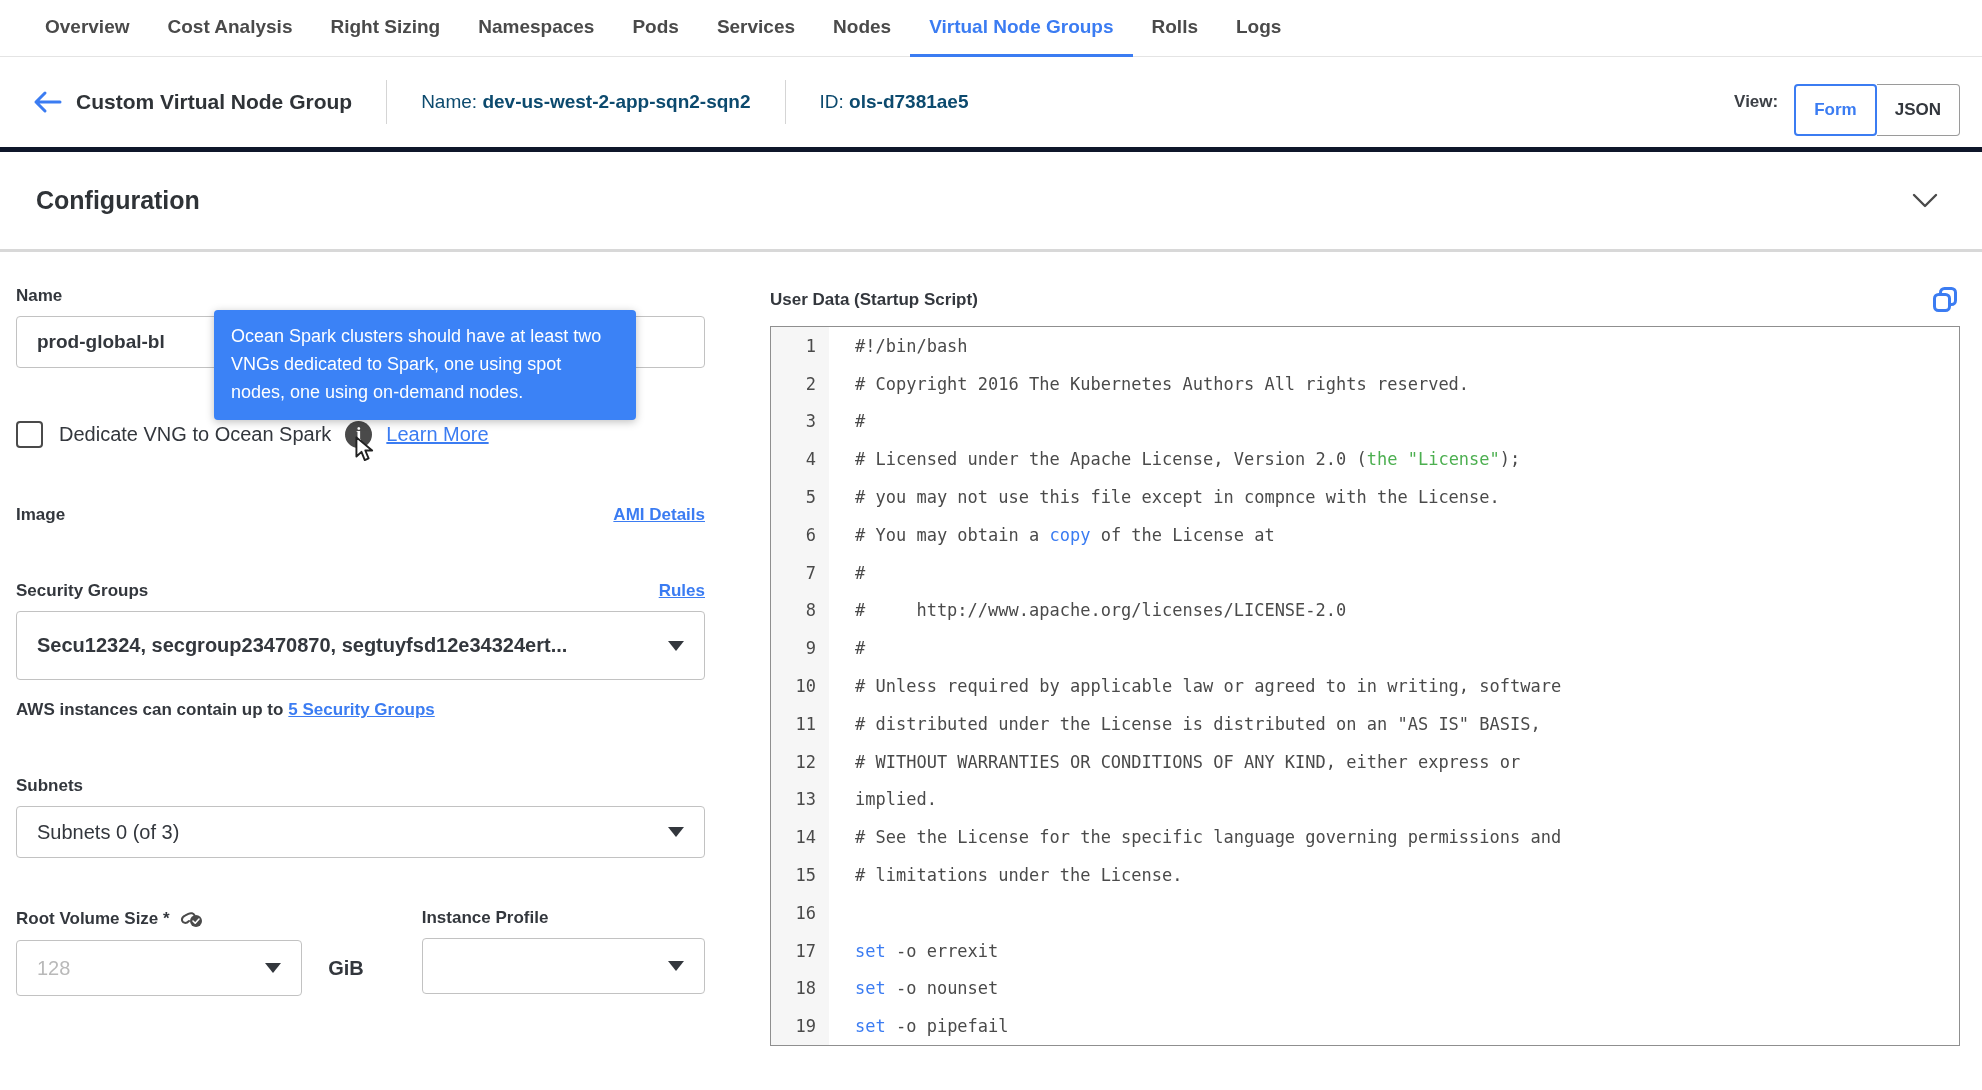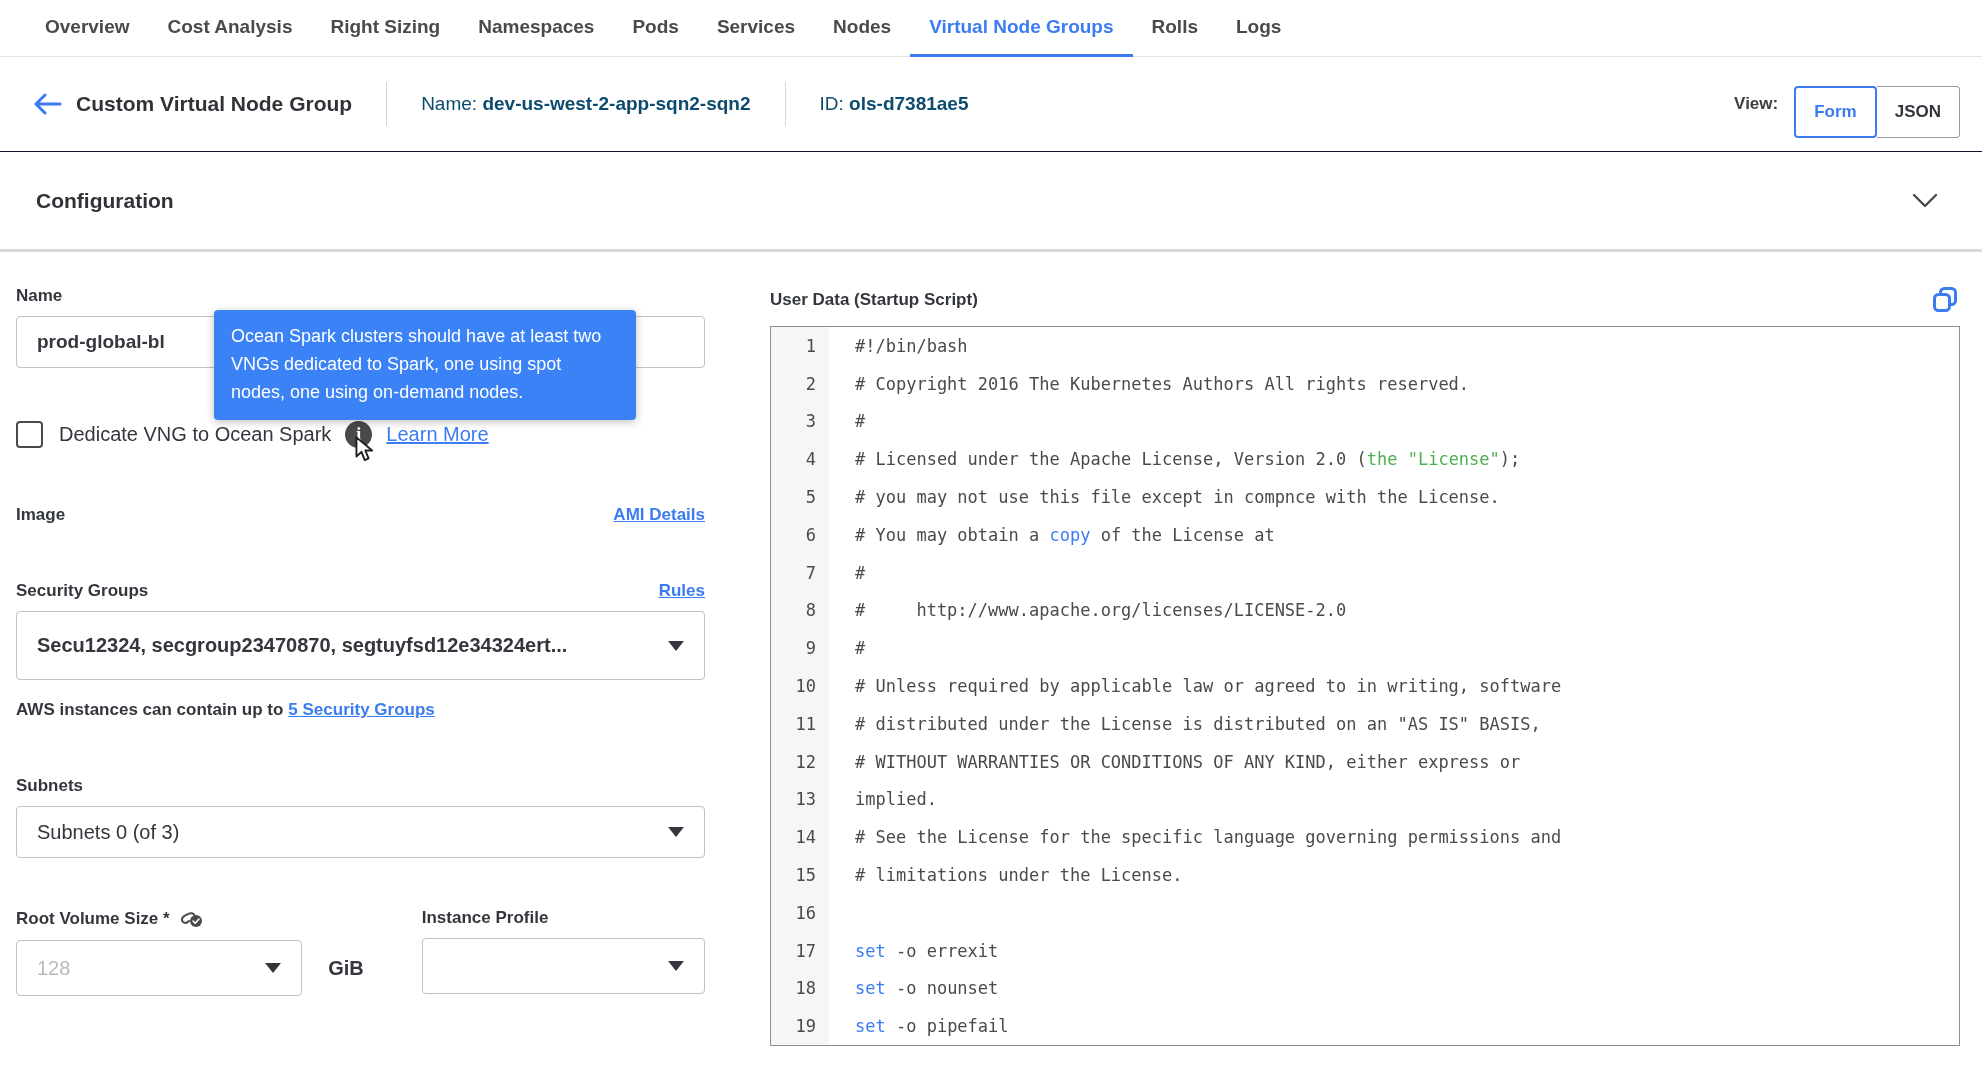--- a/index.html
+++ b/index.html
@@ -8,42 +8,42 @@
 
   
   .tabbar { display:flex; align-items:stretch; height:57px; padding-left:26px;
     border-bottom:1px solid #e4e4e4; }
   .tab { display:flex; align-items:center; padding:0 19px; font-size:19px; font-weight:600;
     color:#4a4a4a; cursor:pointer; border-bottom:3px solid transparent; margin-bottom:-1px; white-space:nowrap; }
   .tab.active { color:var(--accent); border-bottom-color:var(--accent); }
 
   
   .header { height:95px; display:flex; align-items:center; padding:0 22px 0 30px;
-    border-bottom:1px solid #0f172a; }
+    border-bottom:5px solid #0f172a; }
   .back-btn { width:34px; height:34px; display:flex; align-items:center; justify-content:center;
     cursor:pointer; margin-right:12px; flex:0 0 auto; }
   .page-title { font-size:21px; font-weight:700; color:#2f3337; white-space:nowrap; }
   .vsep { width:1px; height:44px; background:#d5d5d5; margin:0 34px; flex:0 0 auto; }
   .meta { font-size:19px; color:#0c4a6e; white-space:nowrap; }
   .meta .lbl { font-weight:400; }
   .meta .val { font-weight:600; }
   .header-right { margin-left:auto; display:flex; align-items:center; gap:16px; }
   .view-label { font-size:17px; font-weight:700; color:#3c4046; }
   .view-toggle { display:flex; }
   .view-btn { height:52px; min-width:76px; padding:12px 18px; background:#fff; font-size:17px;
     font-weight:700; color:#33373d; border:1px solid #9a9a9a; cursor:pointer;
     display:flex; align-items:center; justify-content:center;margin-top:15px; }
   .view-btn:first-child { border-radius:4px 0 0 4px; }
   .view-btn:last-child { border-radius:0 4px 4px 0; border-left:none; }
   .view-btn.active { color:var(--accent); border:2px solid var(--accent); border-radius:4px; z-index:2; }
 
   
   .section-bar { height:100px; display:flex; align-items:center; padding:0 44px 0 36px;
     border-bottom:3px solid #d8d8d8; }
-  .section-title { font-size:21px; font-weight:600; color:#2f3337; }
+  .section-title { font-size:25px; font-weight:600; color:#2f3337; }
   .section-chevron { margin-left:auto; cursor:pointer; display:flex; align-items:center; }
 
   
   .content { display:flex; padding:34px 22px 0 16px; }
   .left-col { width:689px; flex:0 0 auto; position:relative; }
   .right-col { flex:1 1 auto; margin-left:65px; }
 
   .field-label { font-size:17px; font-weight:600; color:#33373d; margin-bottom:10px; }
   .label-row { display:flex; align-items:flex-end; justify-content:space-between; margin-bottom:10px; }
   .label-row .field-label { margin-bottom:0; }

